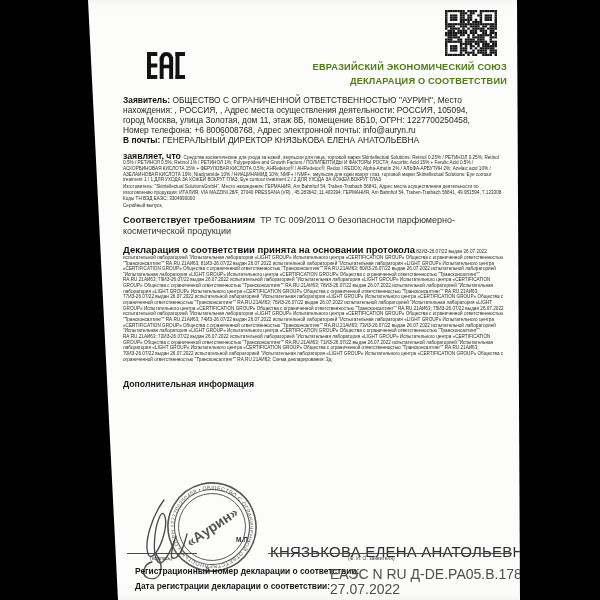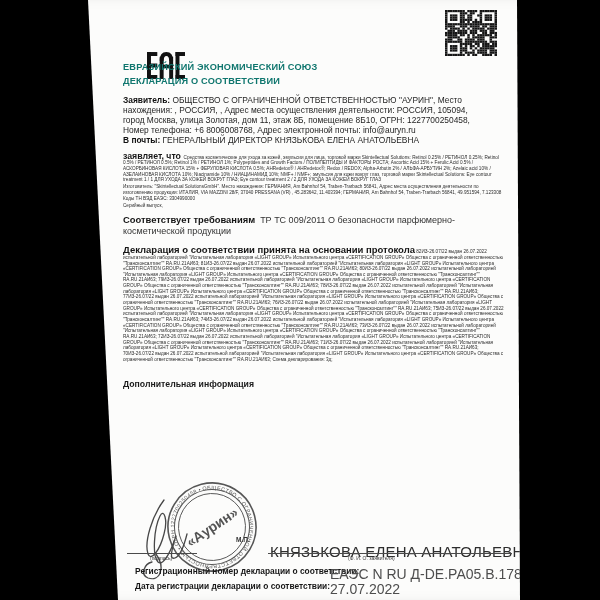--- a/index.html
+++ b/index.html
@@ -6,21 +6,21 @@
   body{
     width:600px;height:600px;position:relative;overflow:hidden;
     background:#000;font-family:"Liberation Sans",sans-serif;
   }
   .page{
     position:absolute;inset:0;background:#fcfcfb;
     clip-path:polygon(88px 0px,517px 0px,520px 600px,118px 600px);
     box-shadow:inset 18px 0 22px -16px rgba(0,0,0,.35), inset -10px 0 14px -10px rgba(0,0,0,.18);
   }
   .abs{position:absolute;}
-  .titles{left:123px;top:62px;width:384px;text-align:left;color:#0f766e;}
+  .titles{left:123px;top:62px;width:384px;text-align:right;color:#4d7c0f;}
   .titles div{font-size:9.2px;font-weight:bold;letter-spacing:.2px;margin-bottom:4px;}
   .applicant{left:123px;top:95px;width:358px;font-size:8.4px;line-height:10px;color:#1f1f1f;}
   .applicant p{margin:0;}
   b.lbl{color:#111;}
   .tinyblock{
     transform:scale(.5);transform-origin:0 0;width:770px;
     font-size:9.3px;line-height:11.3px;color:#2c2c2c;
   }
   .tinyblock p{margin:0 0 2px 0;}
   .lead-m{font-size:17.5px;font-weight:bold;line-height:11.3px;color:#161616;}

